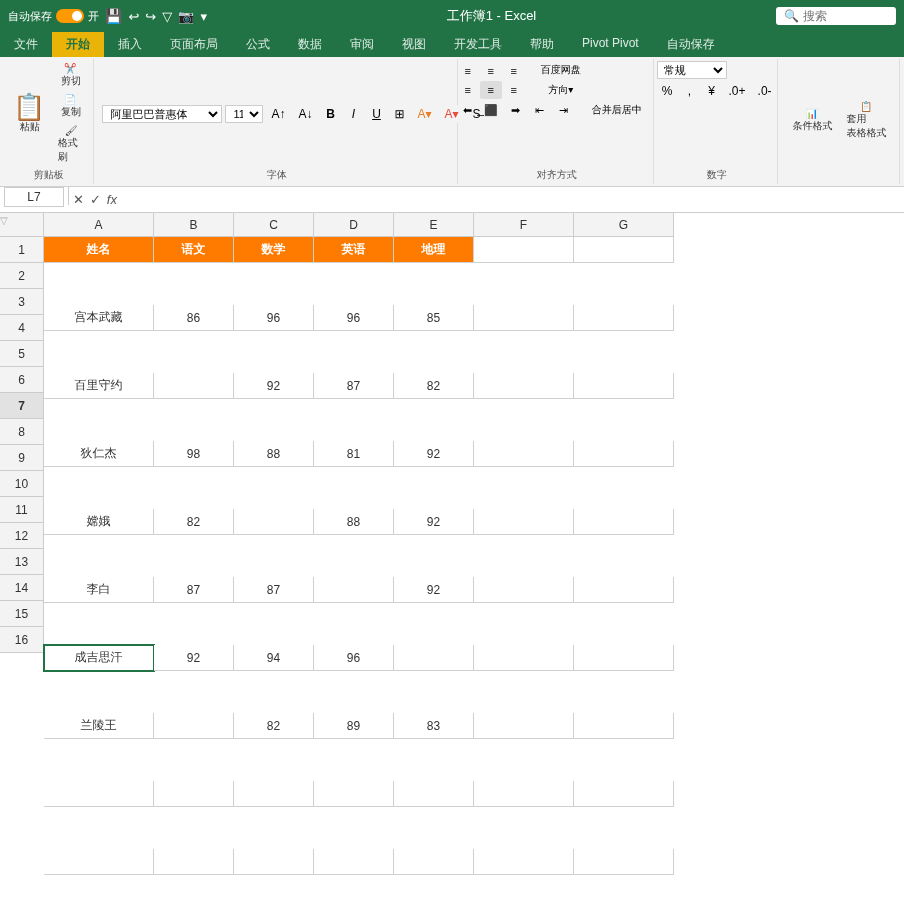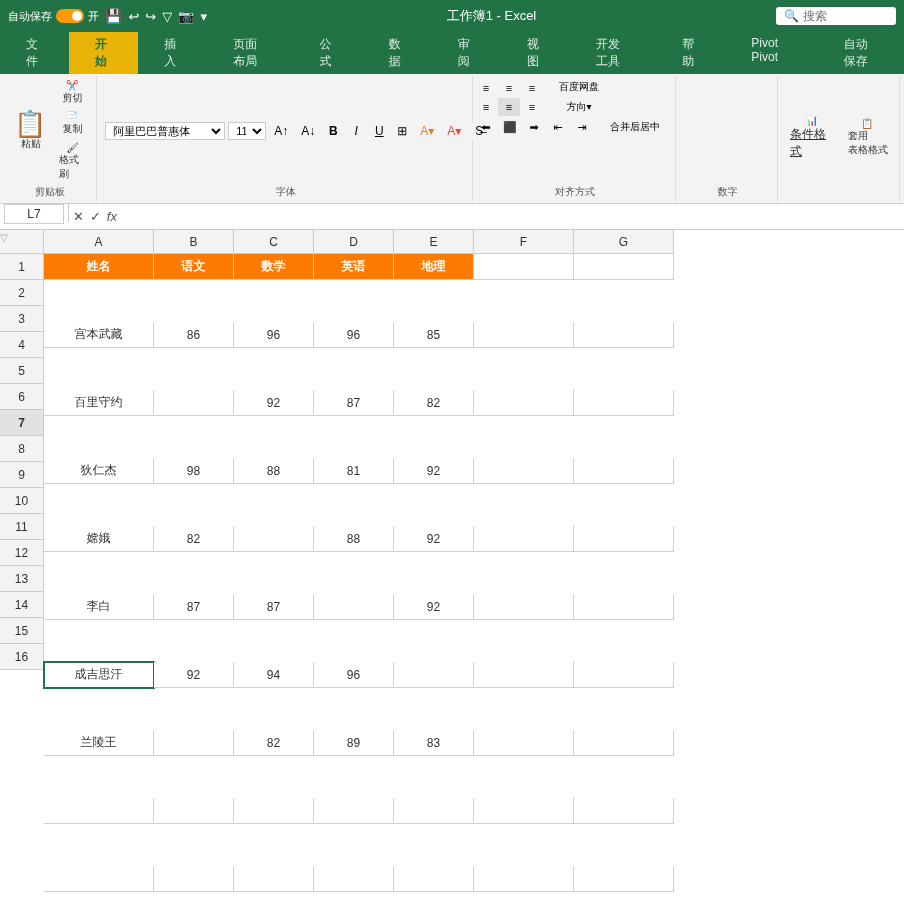--- a/index.html
+++ b/index.html
@@ -19,21 +19,21 @@
     .title-bar-center { font-size: 13px; font-weight: 500; }
     .title-bar-right { display: flex; align-items: center; gap: 4px; }
     .autosave-area { display: flex; align-items: center; gap: 4px; font-size: 11px; }
     .toggle-switch {
       width: 28px; height: 14px; background: #ff9900; border-radius: 7px;
       display: flex; align-items: center; padding: 2px;
     }
     .toggle-knob { width: 10px; height: 10px; background: white; border-radius: 50%; margin-left: auto; }
     .ribbon-tabs { display: flex; background: #217346; }
     .ribbon-tab {
-      padding: 4px 26px; font-size: 12px; color: rgba(255,255,255,0.85); cursor: pointer;
+      padding: 4px 14px; font-size: 12px; color: rgba(255,255,255,0.85); cursor: pointer;
       border-right: none; position: relative;
     }
     .ribbon-tab.active { background: #eab308; color: #217346; font-weight: bold; }
 
     .ribbon-body {
       background: #f3f3f3;
       display: flex;
       align-items: stretch;
       padding: 2px 4px;
       min-height: 80px;
@@ -303,28 +303,40 @@
         <div class="align-btn">➡</div>
         <div class="align-btn">⇤</div>
         <div class="align-btn">⇥</div>
         <div class="align-btn" style="width:80px;font-size:10px;">合并后居中</div>
       </div>
     </div>
     <div class="ribbon-group-label">对齐方式</div>
   </div>
 
   <div class="ribbon-group" style="min-width:100px;">
+    <div style="display:flex;flex-direction:column;gap:3px;flex:1;">
+      <select class="num-select">
+        <option>常规</option>
+      </select>
+      <div style="display:flex;gap:2px;align-items:center;font-size:11px;">
+        <button class="font-btn">%</button>
+        <button class="font-btn">,</button>
+        <button class="font-btn">¥</button>
+        <button class="font-btn">.0+</button>
+        <button class="font-btn">.0-</button>
+      </div>
+    </div>
     <div class="ribbon-group-label">数字</div>
   </div>
 
   <div class="ribbon-group" style="min-width:120px;">
     <div style="display:flex;gap:4px;flex:1;align-items:center;">
       <div class="r-btn" style="min-width:50px;">
         <span>📊</span>
-        <span style="font-size:12px;text-decoration:underline;">条件格式</span>
+        <span style="font-size:10px;">条件格式</span>
       </div>
       <div class="r-btn" style="min-width:50px;">
         <span>📋</span>
         <span style="font-size:10px;">套用<br>表格格式</span>
       </div>
     </div>
     <div class="ribbon-group-label"></div>
   </div>
 
 </div>

